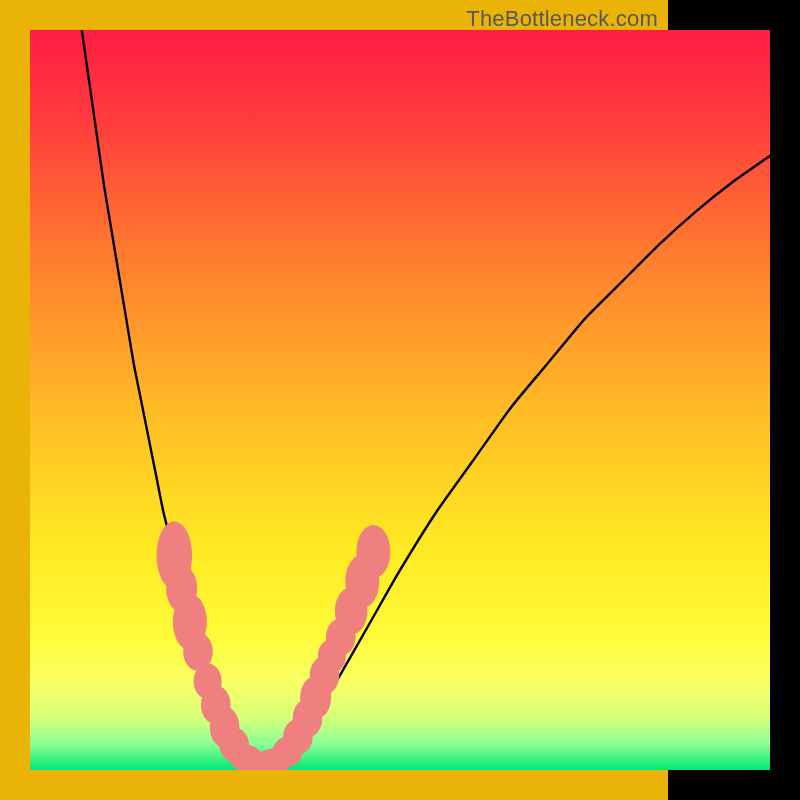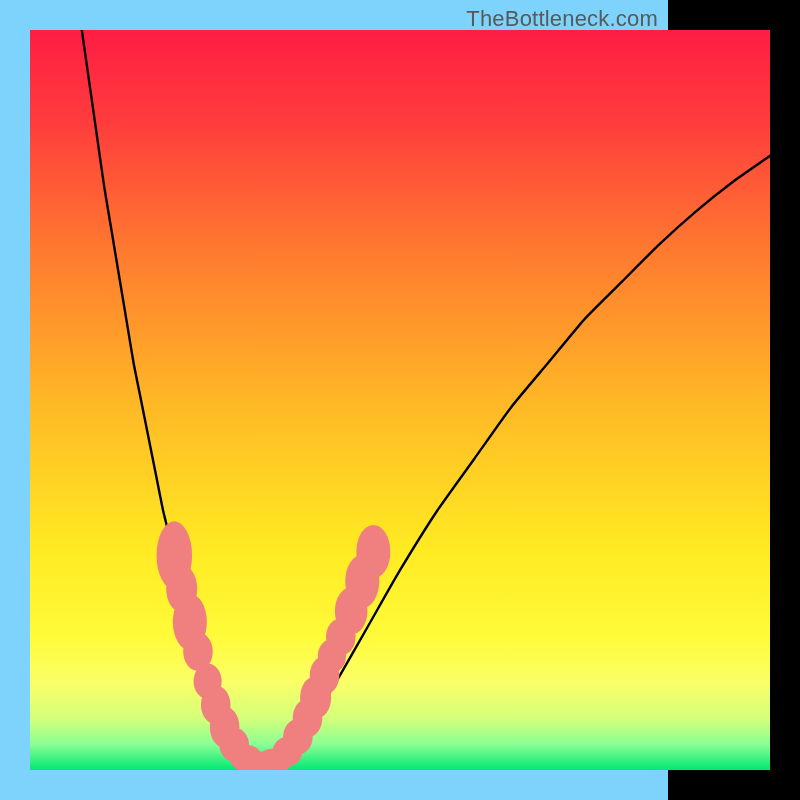--- a/index.html
+++ b/index.html
@@ -8,21 +8,21 @@
     width: 800px;
     height: 800px;
     overflow: hidden;
     background: #000;
     font-family: Arial, Helvetica, sans-serif;
   }
   .frame {
     position: absolute;
     left: 0; top: 0;
     width: 668px; height: 800px;
-    background: #7dd3fc;
+    background: #eab308;
   }
   .plot-area {
     position: absolute;
     left: 30px;
     top: 30px;
     width: 740px;
     height: 740px;
     overflow: hidden;
   }
   .gradient {

